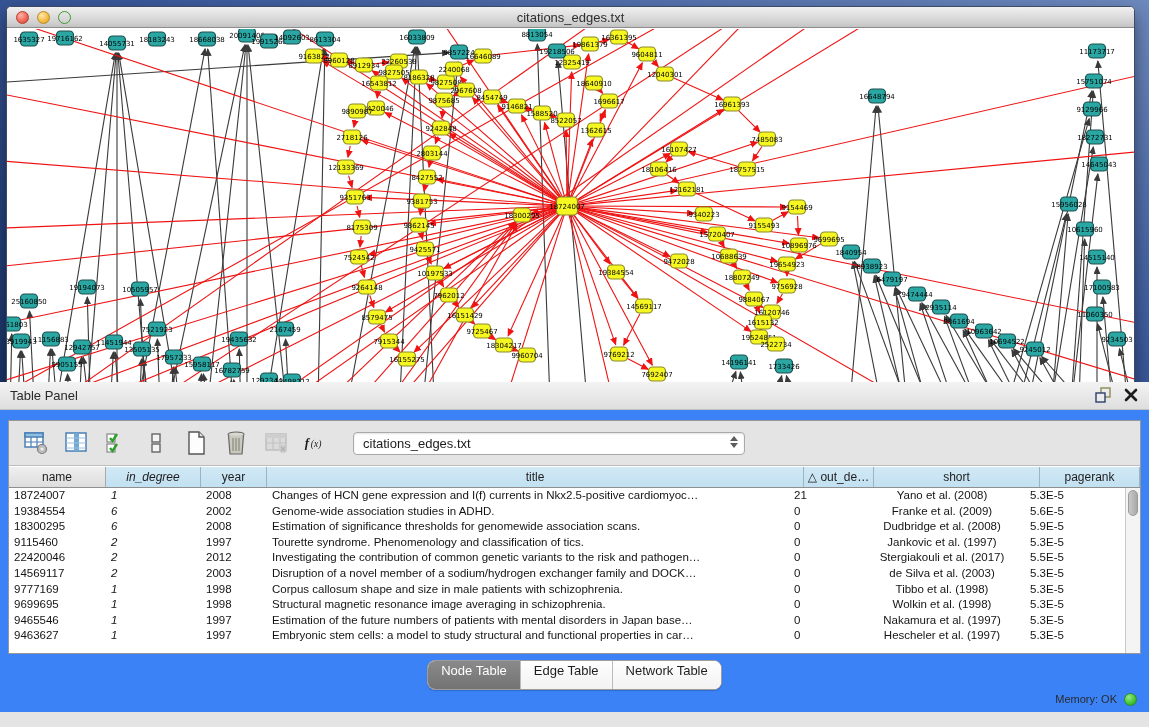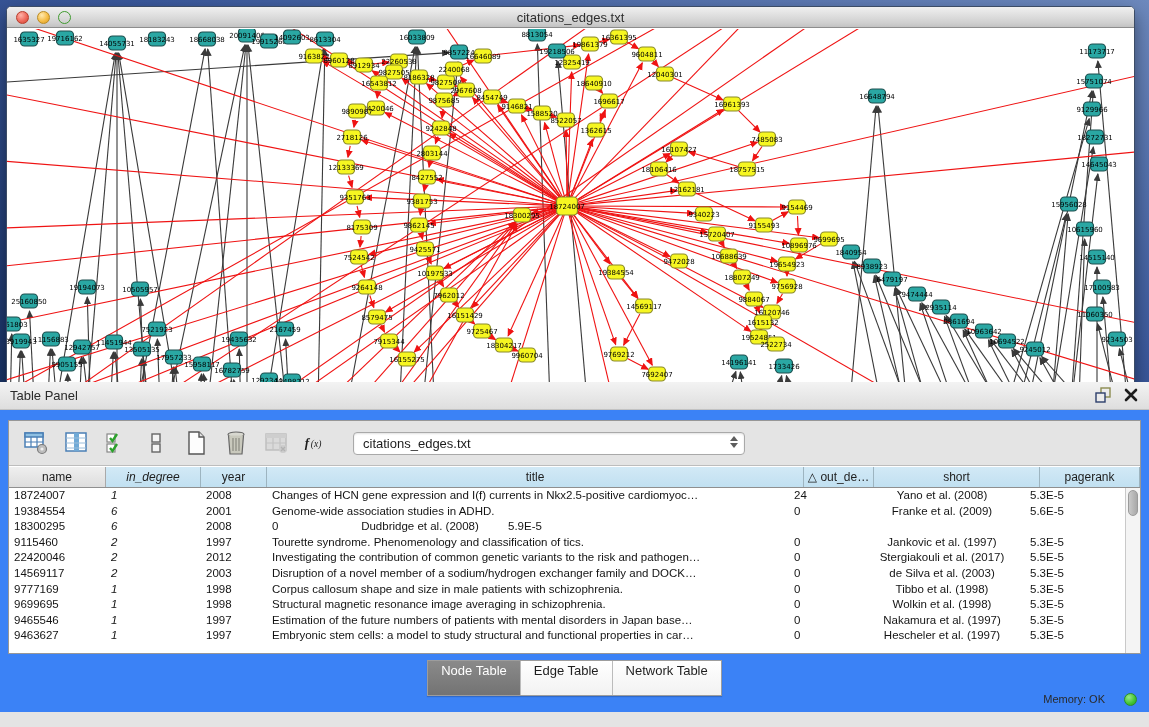--- a/index.html
+++ b/index.html
@@ -66,29 +66,29 @@
     overflow:hidden;white-space:nowrap;border:none;}
   .c0{width:97px;}.c1{width:95px;font-style:italic;}.c2{width:66px;}.c3{flex:1;min-width:0;}
   .c4{width:70px;}.c5{width:166px;}.c6{width:100px;}
   .tc.c5{text-align:center;padding-left:0;}
   .scrollbar{position:absolute;right:0;top:21px;bottom:0;width:15px;
     background:#f4f4f4;border-left:1px solid #c9c9c9;}
   .thumb{position:absolute;left:2px;top:2px;width:10px;height:26px;border-radius:5px;
     background:linear-gradient(90deg,#c9c9c9,#a8a8a8);border:1px solid #9b9b9b;}
 
   .tabbar{position:absolute;left:0;top:278px;width:100%;display:flex;justify-content:center;}
-  .segmented{display:flex;border:1px solid #9d9d9d;border-radius:0;overflow:hidden;
-    background:#fff;box-shadow:0 1px 1px rgba(0,0,0,.18);height:36px;}
+  .segmented{display:flex;border:1px solid #9d9d9d;border-radius:8px;overflow:hidden;
+    background:#fff;box-shadow:0 1px 1px rgba(0,0,0,.18);height:30px;}
   .seg{font-size:13px;color:#1e1e1e;padding:0 13px;line-height:20px;
     border-right:1px solid #bbb;background:linear-gradient(#ffffff,#f2f2f2);cursor:default;}
   .seg:last-child{border-right:none;}
   .seg.active{background:linear-gradient(#8a8a8a,#737373);color:#fff;}
 
   .statusbar{position:absolute;right:0;bottom:0;height:26px;display:flex;
-    align-items:center;gap:19px;padding-right:12px;}
+    align-items:center;gap:7px;padding-right:12px;}
   .mem-label{font-size:11px;color:#2a2a2a;}
   .mem-dot{width:13px;height:13px;border-radius:50%;
     background:radial-gradient(circle at 35% 30%,#9ae88a,#41c432 60%,#2f9a23);
     border:1px solid #2e8f22;}
 </style>
 </head>
 <body>
 
 <div class="desktop">
   <div class="net-window">
@@ -692,37 +692,38 @@
           <div class="hc c4">△ out_de…</div>
           <div class="hc c5">short</div>
           <div class="hc c6">pagerank</div>
         </div>
       <div class="tbl-body" id="tbl-body">
           <div class="trow">
             <div class="tc c0">18724007</div>
             <div class="tc c1">1</div>
             <div class="tc c2">2008</div>
             <div class="tc c3">Changes of HCN gene expression and I(f) currents in Nkx2.5-positive cardiomyoc…</div>
-            <div class="tc c4">24</div>
+            <div class="tc c4">21</div>
             <div class="tc c5">Yano et al. (2008)</div>
             <div class="tc c6">5.3E-5</div>
           </div>
           <div class="trow">
             <div class="tc c0">19384554</div>
             <div class="tc c1">6</div>
-            <div class="tc c2">2001</div>
+            <div class="tc c2">2002</div>
             <div class="tc c3">Genome-wide association studies in ADHD.</div>
             <div class="tc c4">0</div>
             <div class="tc c5">Franke et al. (2009)</div>
             <div class="tc c6">5.6E-5</div>
           </div>
           <div class="trow">
             <div class="tc c0">18300295</div>
             <div class="tc c1">6</div>
             <div class="tc c2">2008</div>
+            <div class="tc c3">Estimation of significance thresholds for genomewide association scans.</div>
             <div class="tc c4">0</div>
             <div class="tc c5">Dudbridge et al. (2008)</div>
             <div class="tc c6">5.9E-5</div>
           </div>
           <div class="trow">
             <div class="tc c0">9115460</div>
             <div class="tc c1">2</div>
             <div class="tc c2">1997</div>
             <div class="tc c3">Tourette syndrome. Phenomenology and classification of tics.</div>
             <div class="tc c4">0</div>

